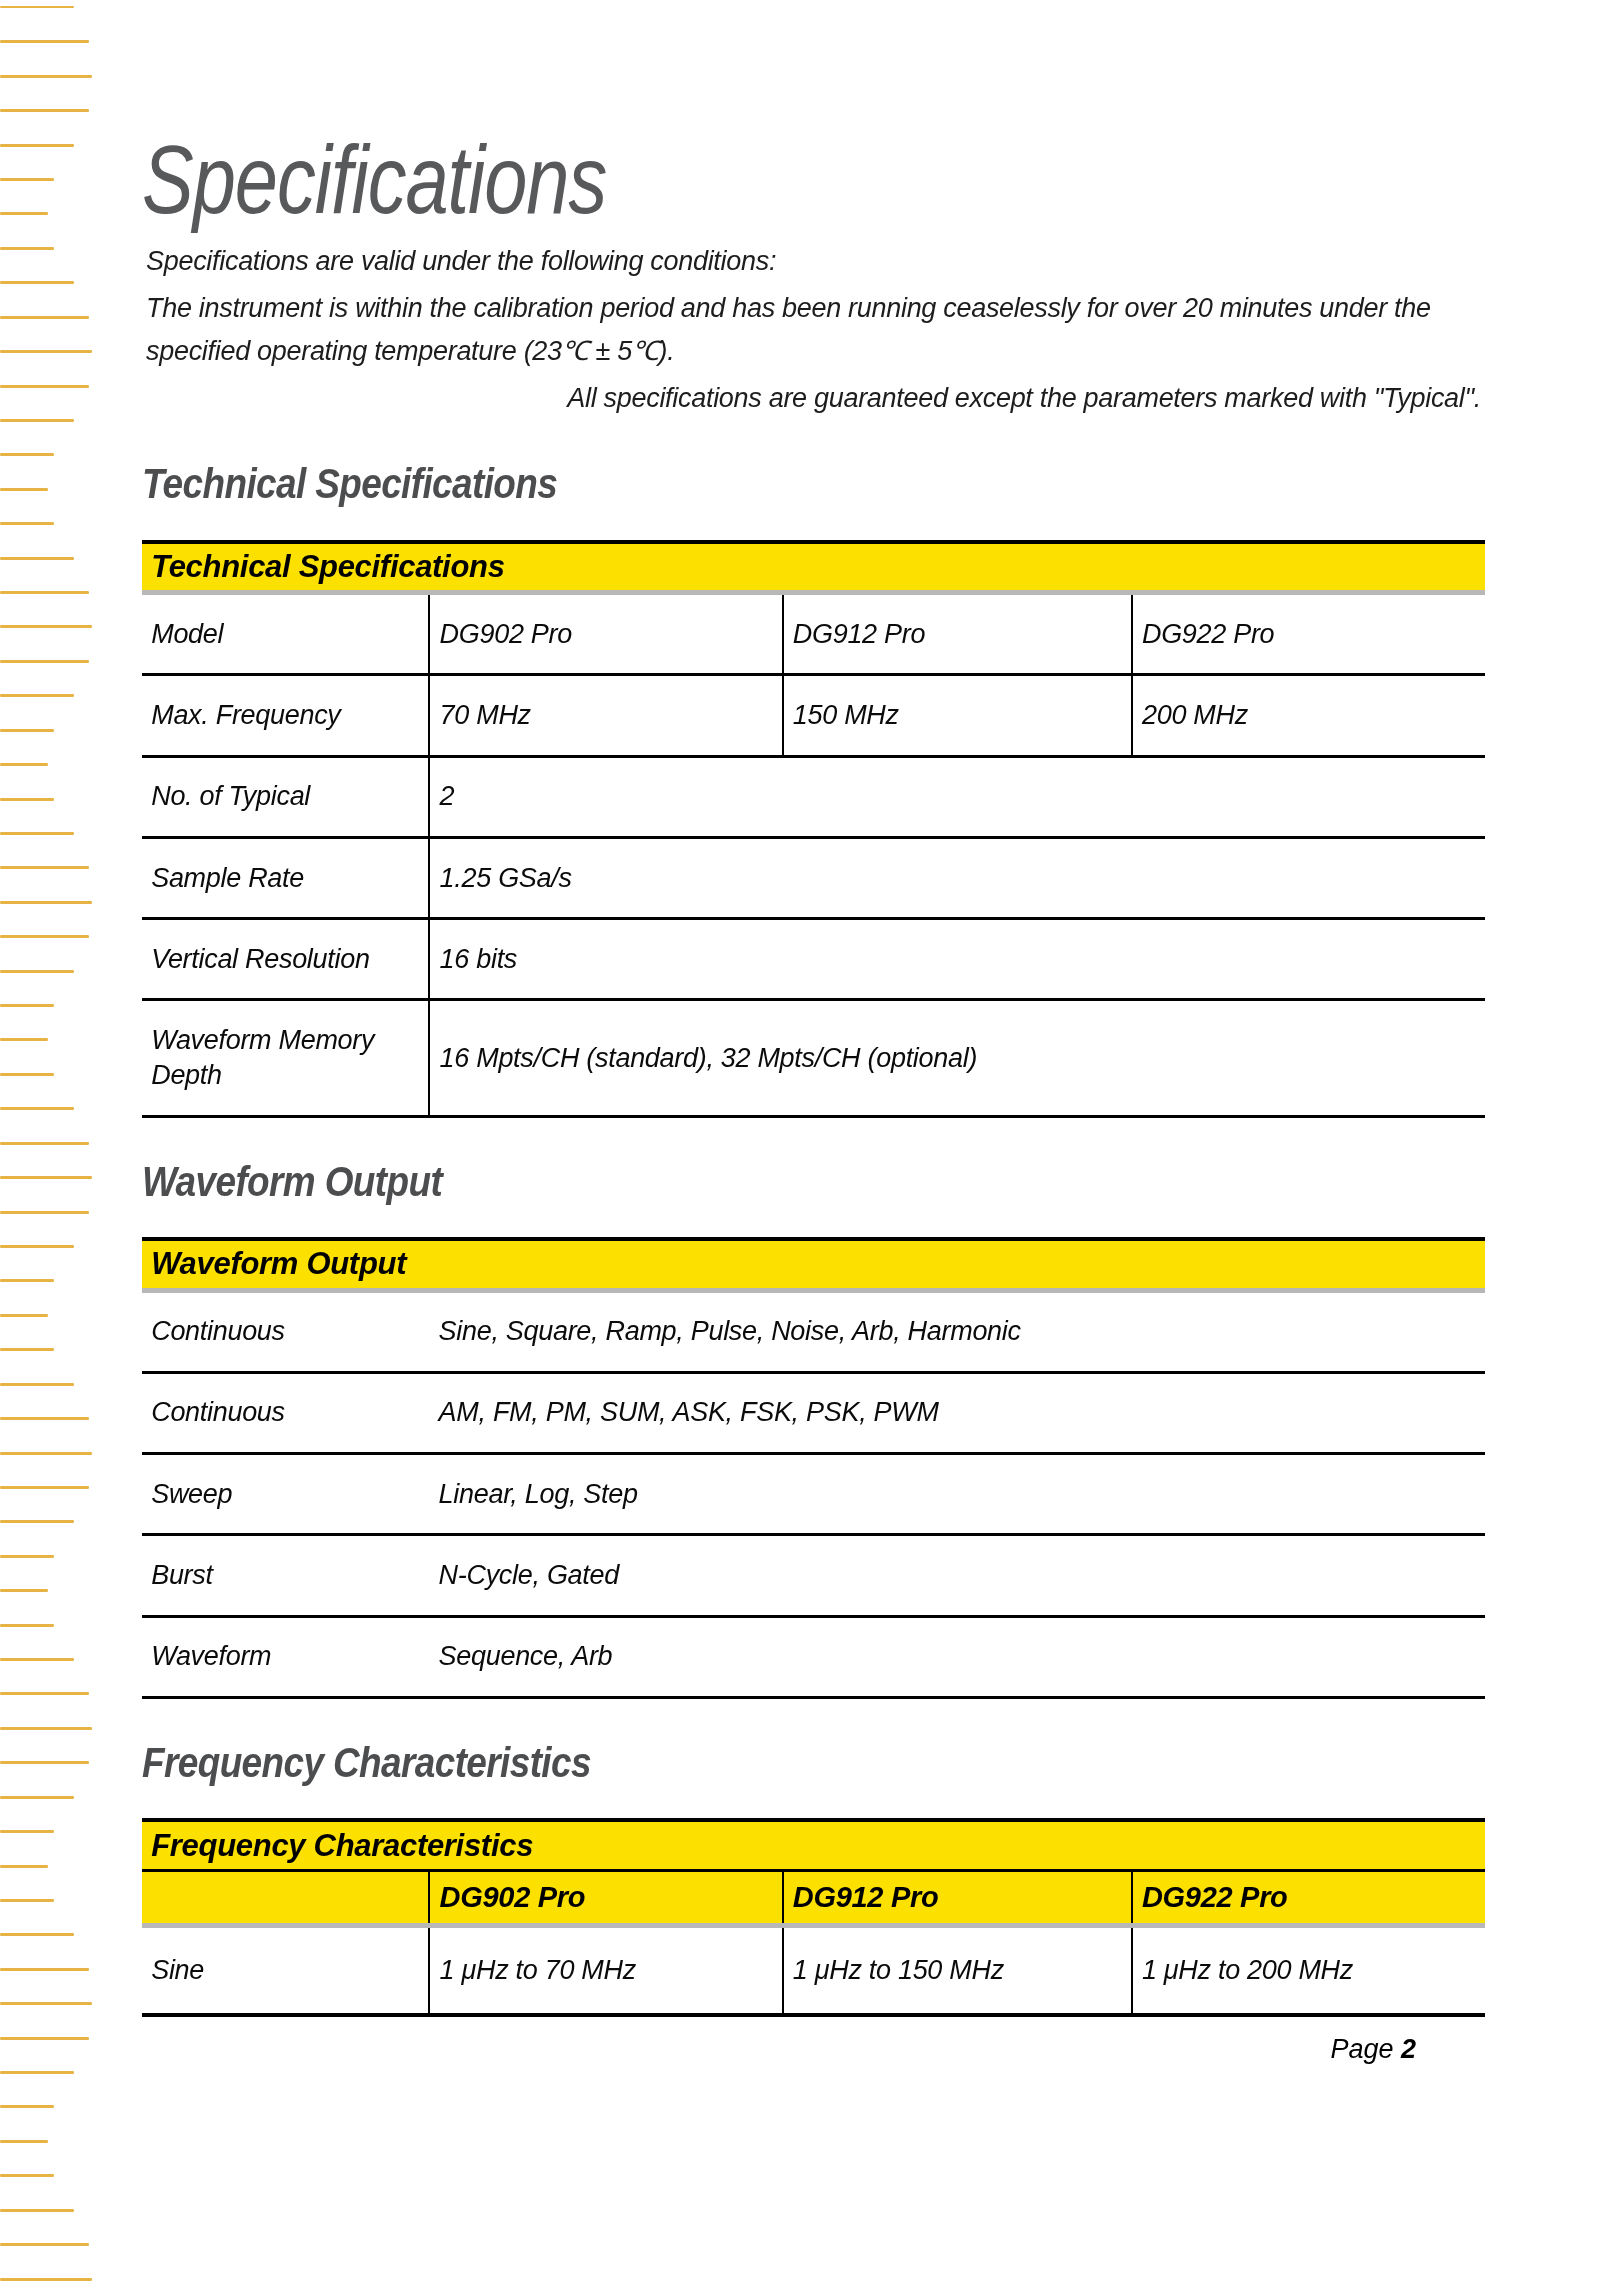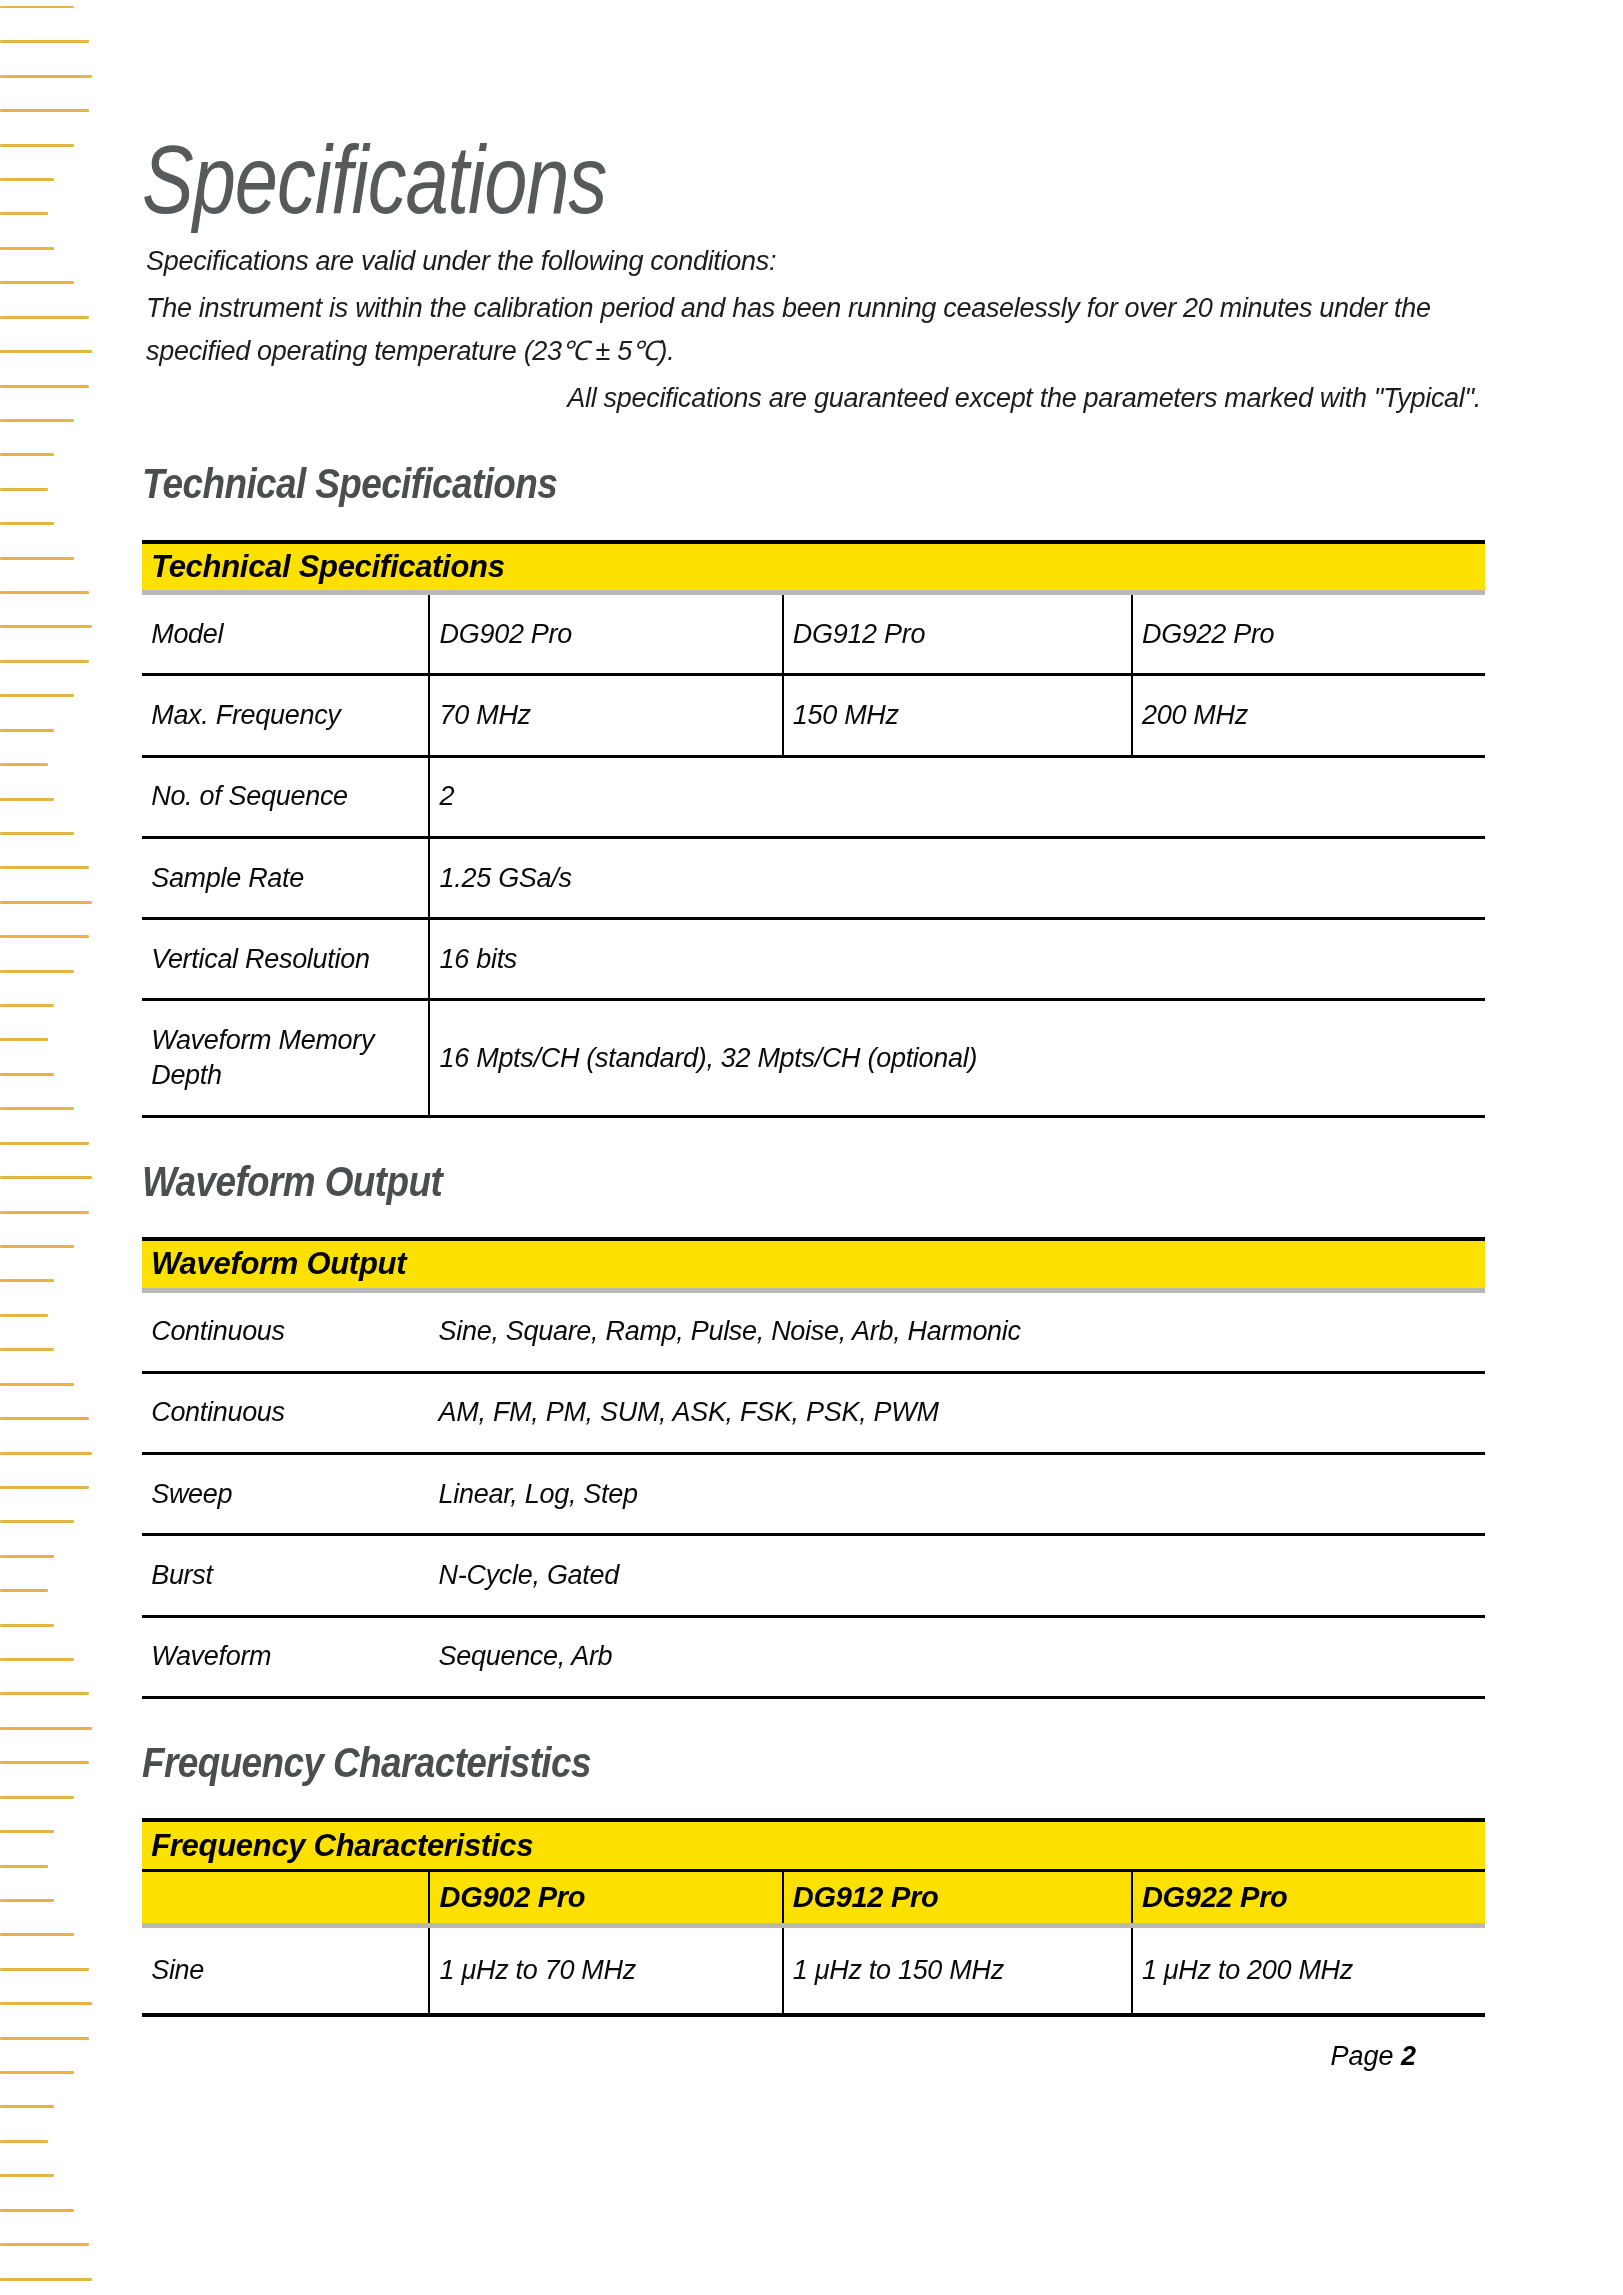--- a/index.html
+++ b/index.html
@@ -87,21 +87,21 @@
     font-size:29px;
     font-weight:700;
     color:#000;
     padding:9.2px 9.2px;
     border-bottom:5.2px solid #b8b8b8;
   }
   table.t-freq tr.models th + th{border-left:2px solid #000;}
   table.t-freq td{padding:25px 9.2px;border-bottom:4.6px solid #000;}
 
   .footer-line{
-    margin-top:24px;
+    margin-top:17px;
     text-align:right;
     padding-right:69px;
     font-size:27px;
     color:#000;
   }
   .footer-line .pagenum{font-weight:700;}
 </style>
 </head>
 <body>
 
@@ -204,21 +204,21 @@
           <td>DG912 Pro</td>
           <td>DG922 Pro</td>
         </tr>
         <tr>
           <td>Max. Frequency</td>
           <td>70 MHz</td>
           <td>150 MHz</td>
           <td>200 MHz</td>
         </tr>
         <tr>
-          <td>No. of Sequence</td>
+          <td>No. of Typical</td>
           <td colspan="3">2</td>
         </tr>
         <tr>
           <td>Sample Rate</td>
           <td colspan="3">1.25 GSa/s</td>
         </tr>
         <tr>
           <td>Vertical Resolution</td>
           <td colspan="3">16 bits</td>
         </tr>

